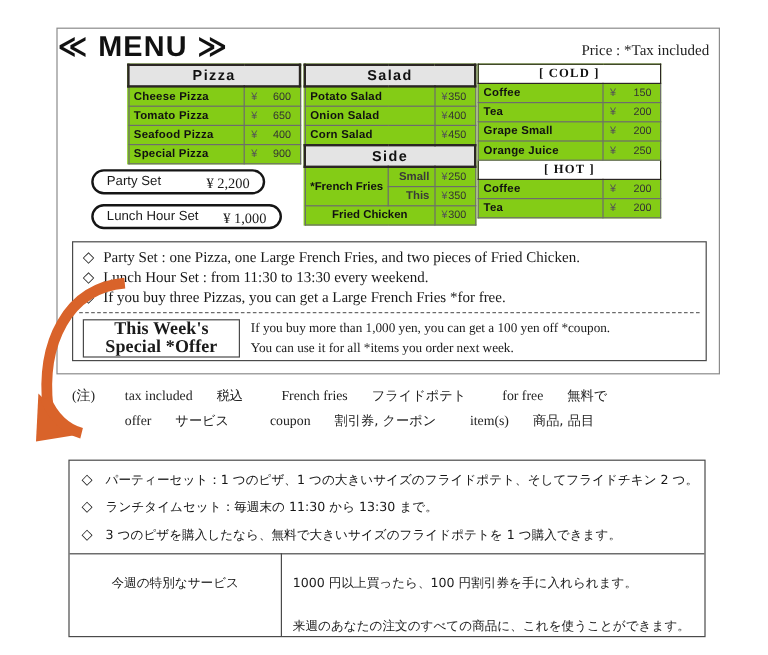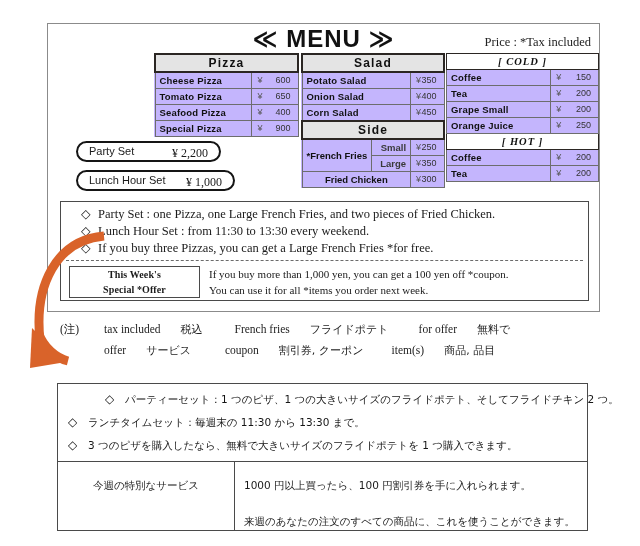--- a/index.html
+++ b/index.html
@@ -17,39 +17,38 @@
   #menu-frame{
     position:absolute; left:47px; top:23px; width:553px; height:289px;
     border:1.5px solid #8b8b8b;
     background:#fff;
   }
 
   #menu-title-row{
     position:absolute; left:0; top:0; width:100%; height:30px;
   }
   #menu-title{
-    position:absolute; left:0; right:0; top:1px; text-align:center;
+    position:absolute; left:0; right:0; top:1px; text-align:left;
     font-family:"Liberation Sans","DejaVu Sans",sans-serif;
     font-weight:bold; font-size:24px; letter-spacing:1px;
     color:#111;
   }
   #price-note{
     position:absolute; right:8px; top:11px;
     font-size:12.5px; color:#222;
     font-family:"Liberation Serif","DejaVu Serif",serif;
   }
 
   
   .mtable{
     position:absolute;
     border-collapse:collapse;
     font-family:"Liberation Sans","DejaVu Sans",sans-serif;
     font-size:9.5px;
-    background:#c4b5fd;
-    margin-left:48px;
+    background:#84cc16;
   }
   .mtable td{
     border:1px solid #6d6d6d;
     padding:0 4px;
     height:15px;
     line-height:15px;
     white-space:nowrap;
     color:#111;
   }
   .mtable .hd{
@@ -62,21 +61,20 @@
     border:2.5px solid #2b2623;
   }
   .mtable .sub{
     background:#fff;
     text-align:center;
     font-weight:bold;
     font-size:10.5px;
     letter-spacing:1px;
     font-family:"Liberation Serif","DejaVu Serif",serif;
     border:1.6px solid #2b2623;
-    font-style:italic;
   }
   .mtable .nm{ text-align:left; font-weight:bold; letter-spacing:.2px;}
   .mtable .pr{ text-align:left; font-size:9px; color:#555; padding-left:5px;}
   .mtable .pr b{ color:#333; font-weight:normal; float:right; padding-right:3px;}
   .mtable .sz{ text-align:right; font-weight:bold; color:#3a3a3a;}
   .mtable .ctr{ text-align:center; font-weight:bold;}
 
   #tbl-pizza{ left:58px; top:29px; width:145px; }
   #tbl-salad{ left:205px; top:29px; width:144px; }
   #tbl-drink{ left:350px; top:29px; width:153px; }
@@ -95,35 +93,35 @@
   .setbox .val{ position:absolute; right:11px; top:2.5px; font-size:12px;}
   #set-party{ left:28px; top:117px; width:145px;}
   #set-lunch{ left:28px; top:146px; width:159px;padding-left:36px;}
 
   
   #offer-panel{
     position:absolute; left:12px; top:177px; width:529px; height:100px;
     border:1.2px solid #4a4a4a; background:#fff;
   }
   .bullet{
-    position:absolute; left:8px; font-size:12.5px; white-space:nowrap;margin-left:12px;
+    position:absolute; left:8px; font-size:12.5px; white-space:nowrap;
   }
   .bullet .dm{ display:inline-block; width:17px; color:#222; }
   #b1{ top:4px; } #b2{ top:21px; } #b3{ top:38px; }
 
   #dash-sep{
     position:absolute; left:5px; right:5px; top:58px;
     border-top:1.4px dashed #6b6b6b;
   }
   #offer-box{
     position:absolute; left:8px; top:64px; width:131px; height:32px;
     border:1.2px solid #4a4a4a; background:#fff;
     text-align:center;
   }
-  #offer-box div{ font-weight:bold; font-size:10px; line-height:15px; letter-spacing:.1px;}
+  #offer-box div{ font-weight:bold; font-size:15px; line-height:15px; letter-spacing:.1px;}
   #offer-text{
     position:absolute; left:148px; top:64px; width:372px;
   }
   #offer-text div{ font-size:11px; line-height:16px; white-space:nowrap;}
 
   
   #note-block{
     position:absolute; left:60px; top:322px; width:540px;
     font-size:11.5px; color:#222;
   }
@@ -142,21 +140,21 @@
   
   #jp-panel{
     position:absolute; left:57px; top:383px; width:531px; height:148px;
     border:1px solid #4a4a4a; background:#fff;
     font-family:"DejaVu Sans", sans-serif;
   }
   .jb{
     position:absolute; left:10px; font-size:10.5px; white-space:nowrap; color:#151515;
   }
   .jb .dm{ display:inline-block; width:20px; font-family:"Liberation Serif",serif; font-size:12px;}
-  #jb1{ top:8px;margin-left:37px; } #jb2{ top:31px; } #jb3{ top:54px; }
+  #jb1{ top:8px; } #jb2{ top:31px; } #jb3{ top:54px; }
 
   #jp-divider{
     position:absolute; left:0; right:0; top:77px; border-top:1px solid #4a4a4a;
   }
   #jp-vdiv{
     position:absolute; left:176px; top:77px; bottom:0; border-left:1px solid #4a4a4a;
   }
   #jp-left-label{
     position:absolute; left:0; top:77px; width:176px; height:71px;
     display:flex; align-items:flex-start; justify-content:center;
@@ -220,21 +218,21 @@
     </tr>
     <tr>
       <td class="hd" colspan="3">Side</td>
     </tr>
     <tr>
       <td class="ctr" rowspan="2" style="width:48px;font-size:9.5px;line-height:12px;">*French Fries</td>
       <td class="sz" style="width:49px">Small</td>
       <td class="pr"><span>¥</span><b>250</b></td>
     </tr>
     <tr>
-      <td class="sz">Large</td>
+      <td class="sz">This</td>
       <td class="pr"><span>¥</span><b>350</b></td>
     </tr>
     <tr>
       <td class="ctr" colspan="2">Fried Chicken</td>
       <td class="pr"><span>¥</span><b>300</b></td>
     </tr>
   </tbody>
     </table>
 
   <table id="tbl-drink" class="mtable">
@@ -300,21 +298,21 @@
     </div>
     <div id="offer-text">
       <div>If you buy more than 1,000 yen, you can get a 100 yen off *coupon.</div>
       <div>You can use it for all *items you order next week.</div>
     </div>
   </div>
 </div>
 
 <div id="note-block">
   <div class="nrow">
-    <span class="nlabel en">(注)</span><span class="en">tax included</span><span class="sp"></span><span class="jp">税込</span><span class="sp" style="width:32px"></span><span class="en">French fries</span><span class="sp"></span><span class="jp">フライドポテト</span><span class="sp" style="width:30px"></span><span class="en">for offer</span><span class="sp"></span><span class="jp">無料で</span>
+    <span class="nlabel en">(注)</span><span class="en">tax included</span><span class="sp"></span><span class="jp">税込</span><span class="sp" style="width:32px"></span><span class="en">French fries</span><span class="sp"></span><span class="jp">フライドポテト</span><span class="sp" style="width:30px"></span><span class="en">for free</span><span class="sp"></span><span class="jp">無料で</span>
   </div>
   <div class="nrow">
     <span class="nlabel"></span><span class="en">offer</span><span class="sp"></span><span class="jp">サービス</span><span class="sp" style="width:34px"></span><span class="en">coupon</span><span class="sp"></span><span class="jp">割引券, クーポン</span><span class="sp" style="width:28px"></span><span class="en">item(s)</span><span class="sp"></span><span class="jp">商品, 品目</span>
   </div>
 </div>
 
 <svg id="arrow-annotation" viewBox="0 0 130 160">
   <path d="M 86 8 C 38 12, 16 58, 22 112" stroke="#d9632a" stroke-width="9" fill="none" stroke-linecap="butt"></path>
   <path d="M 14 100 L 48 134 L 12 140 Z" fill="#d9632a"></path>
   <path d="M 20 104 C 26 120, 38 130, 50 133" stroke="#d9632a" stroke-width="9" fill="none"></path>

